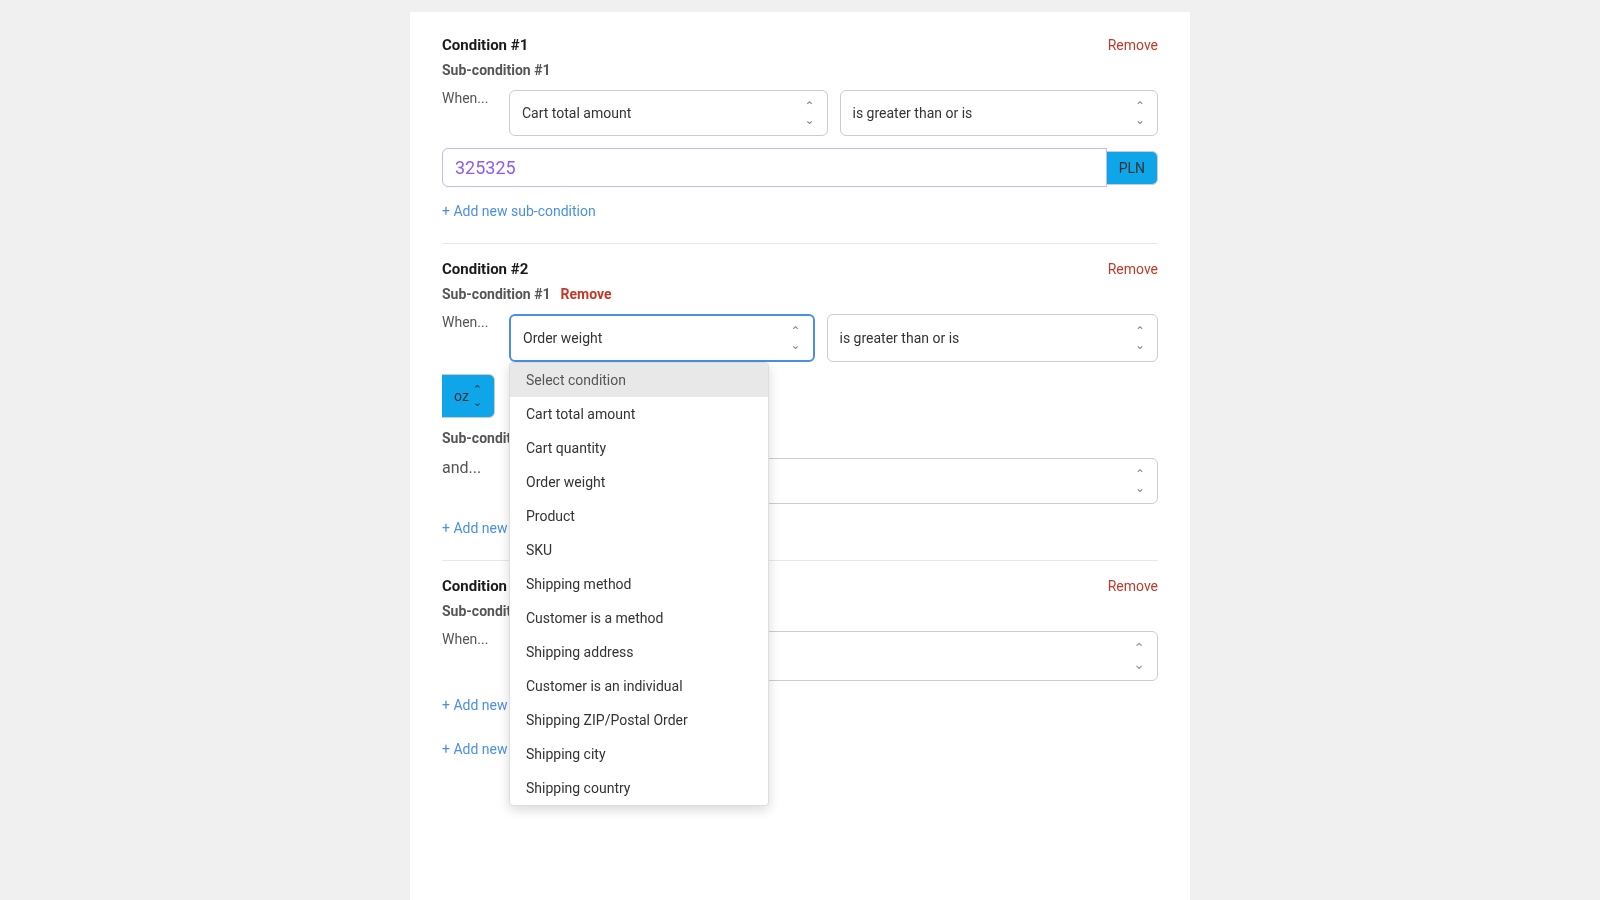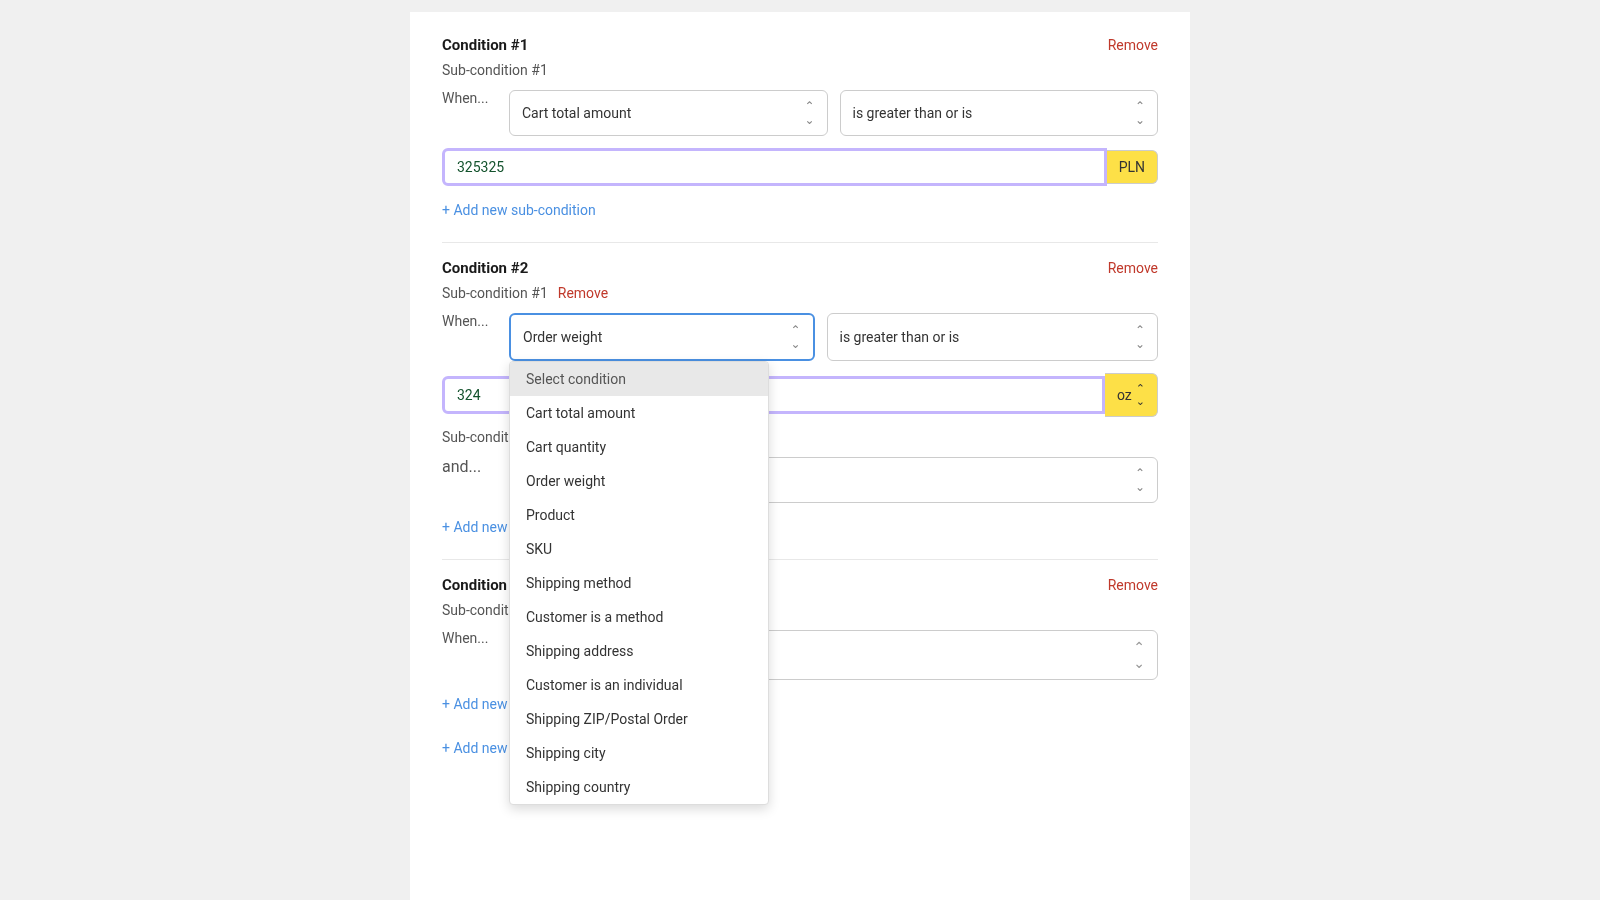--- a/index.html
+++ b/index.html
@@ -50,20 +50,21 @@
       padding: 0;
     }
 
     .sub-condition-label {
       font-size: 14px;
       color: #555;
       margin-bottom: 12px;
       display: flex;
       align-items: center;
       gap: 10px;
+      font-weight: bold;
     }
 
     .remove-link {
       color: #c0392b;
       font-size: 14px;
       cursor: pointer;
     }
 
     .condition-row {
       display: flex;
@@ -113,36 +114,36 @@
 
     .value-row {
       display: flex;
       align-items: center;
       gap: 0;
       margin-bottom: 12px;
     }
 
     .value-input {
       flex: 1;
-      border: 3px solid #c4b5fd;
+      border: 1px solid #c4b5fd;
       border-radius: 6px 0 0 6px;
       padding: 8px 12px;
-      font-size: 14px;
-      color: #14532d;
+      font-size: 18px;
+      color: #8b5cf6;
       outline: none;
     }
 
     .unit-box {
       border: 1px solid #ccc;
       border-left: none;
       border-radius: 0 6px 6px 0;
       padding: 8px 12px;
       font-size: 14px;
       color: #333;
-      background: #fde047;
+      background: #0ea5e9;
       display: flex;
       align-items: center;
       gap: 4px;
       cursor: pointer;
     }
 
     .add-sub-condition {
       font-size: 14px;
       color: #4a90e2;
       cursor: pointer;
@@ -306,21 +307,20 @@
         </div>
       </div>
       <div class="select-box" style="flex:1;">
         <span>is greater than or is</span>
         <span class="chevron">⌃
 <br>⌄</span>
       </div>
     </div>
 
     <div class="value-row">
-      <input type="text" class="value-input" value="324" style="border-radius: 6px 0px 0px 6px;">
       <div class="unit-box">
         <span>oz</span>
         <span style="font-size:11px;">⌃<br>⌄</span>
       </div>
     </div>
 
     <div class="sub-condition-label">
       <span>Sub-condition</span>
     </div>
 

